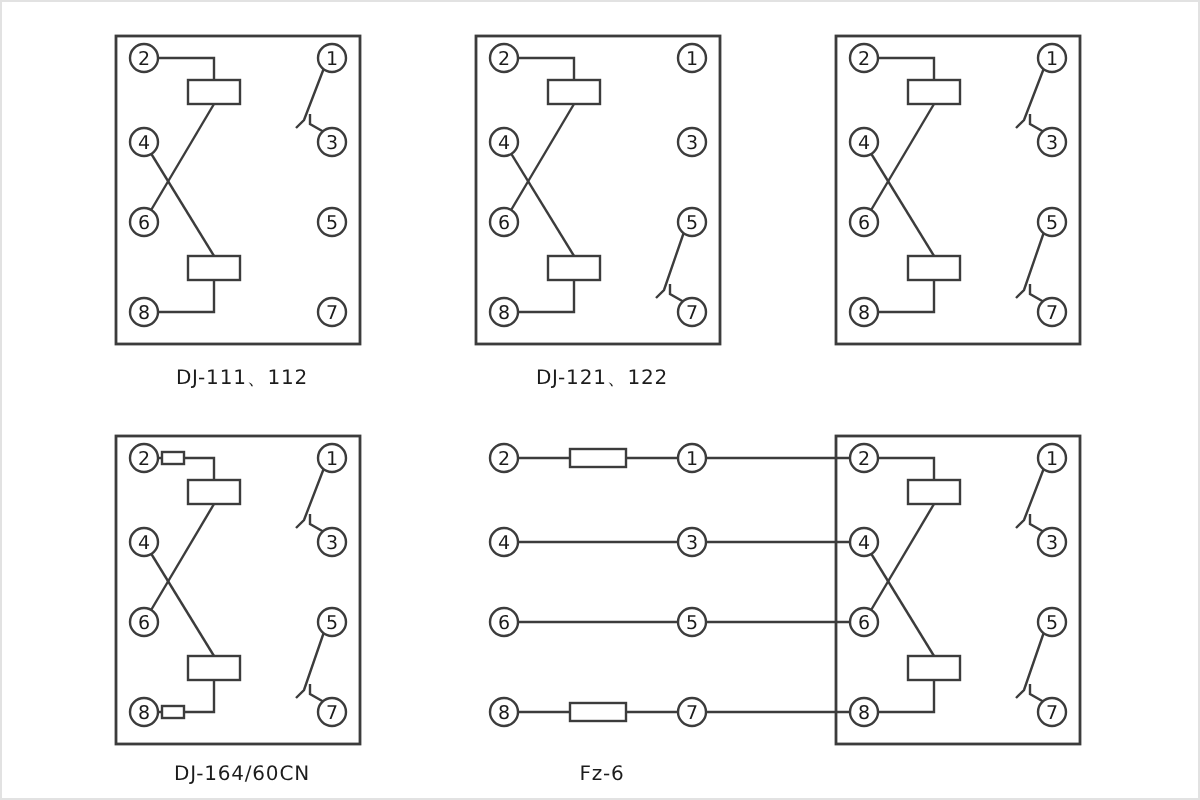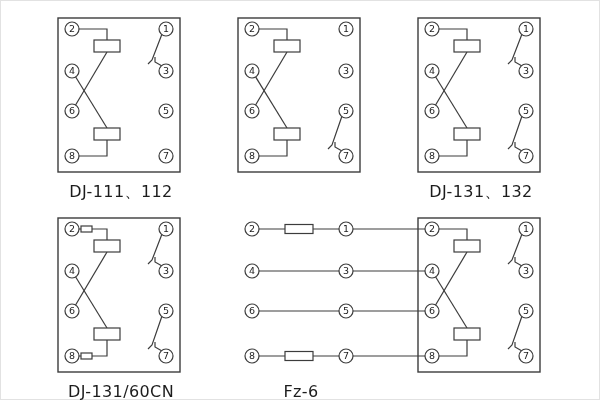--- a/index.html
+++ b/index.html
@@ -25,21 +25,21 @@
   .cell {
     position: absolute;
     width: 130px;
     display: flex;
     flex-direction: column;
     align-items: center;
   }
   .dsvg { display: block; }
   .dlabel {
     margin-top: 4px;
-    font-size: 16px;
+    font-size: 10px;
     color: #1c1c1c;
     letter-spacing: 0.4px;
     white-space: nowrap;
   }
 </style>
 </head>
 <body>
 
 <div class="sheet">
 
@@ -150,20 +150,21 @@
           <g>
             <circle cx="110" cy="95" r="7" fill="#fff" stroke="#3c3c3c" stroke-width="1.2"></circle>
             <text x="110" y="98.4" text-anchor="middle" font-size="9.5" fill="#1c1c1c" font-family="&quot;DejaVu Sans&quot;, sans-serif">5</text>
           </g>
           <g>
             <circle cx="110" cy="140" r="7" fill="#fff" stroke="#3c3c3c" stroke-width="1.2"></circle>
             <text x="110" y="143.4" text-anchor="middle" font-size="9.5" fill="#1c1c1c" font-family="&quot;DejaVu Sans&quot;, sans-serif">7</text>
           </g>
         </g>
       </svg>
+    <div class="dlabel">DJ-121、122</div>
   </div>
 
   <div class="cell" id="cell-2" style="left: 415px; top: 15px;">
     <svg class="dsvg" id="svg-2" width="130" height="162" viewBox="0 0 130 162">
         <rect x="2" y="2" width="122" height="154" fill="none" stroke="#3c3c3c" stroke-width="1.4"></rect>
         <g stroke="#3c3c3c" fill="none" stroke-width="1.2">
           <path d="M 16 13 H 51 V 24"></path>
           <path d="M 51 124 V 140 H 16"></path>
           <path d="M 51 36 L 16 95"></path>
           <path d="M 16 55 L 51 112"></path>
@@ -208,21 +209,20 @@
           <g>
             <circle cx="110" cy="95" r="7" fill="#fff" stroke="#3c3c3c" stroke-width="1.2"></circle>
             <text x="110" y="98.4" text-anchor="middle" font-size="9.5" fill="#1c1c1c" font-family="&quot;DejaVu Sans&quot;, sans-serif">5</text>
           </g>
           <g>
             <circle cx="110" cy="140" r="7" fill="#fff" stroke="#3c3c3c" stroke-width="1.2"></circle>
             <text x="110" y="143.4" text-anchor="middle" font-size="9.5" fill="#1c1c1c" font-family="&quot;DejaVu Sans&quot;, sans-serif">7</text>
           </g>
         </g>
       </svg>
-    <div class="dlabel">DJ-131、132</div>
   </div>
 
   <div class="cell" id="cell-3" style="left: 55px; top: 215px;">
     <svg class="dsvg" id="svg-3" width="130" height="162" viewBox="0 0 130 162">
         <rect x="2" y="2" width="122" height="154" fill="none" stroke="#3c3c3c" stroke-width="1.4"></rect>
         <g stroke="#3c3c3c" fill="none" stroke-width="1.2">
           <path d="M 16 13 H 25 M 36 13 H 51 V 24"></path>
           <path d="M 51 124 V 140 H 36 M 25 140 H 16"></path>
           <path d="M 51 36 L 16 95"></path>
           <path d="M 16 55 L 51 112"></path>
@@ -269,21 +269,21 @@
           <g>
             <circle cx="110" cy="95" r="7" fill="#fff" stroke="#3c3c3c" stroke-width="1.2"></circle>
             <text x="110" y="98.4" text-anchor="middle" font-size="9.5" fill="#1c1c1c" font-family="&quot;DejaVu Sans&quot;, sans-serif">5</text>
           </g>
           <g>
             <circle cx="110" cy="140" r="7" fill="#fff" stroke="#3c3c3c" stroke-width="1.2"></circle>
             <text x="110" y="143.4" text-anchor="middle" font-size="9.5" fill="#1c1c1c" font-family="&quot;DejaVu Sans&quot;, sans-serif">7</text>
           </g>
         </g>
       </svg>
-    <div class="dlabel">DJ-131/60CN</div>
+    <div class="dlabel">DJ-164/60CN</div>
   </div>
 
   <div class="cell" id="cell-4" style="left: 235px; top: 215px;">
     <svg class="dsvg" id="svg-4" width="130" height="162" viewBox="0 0 130 162">
         <g stroke="#3c3c3c" fill="none" stroke-width="1.2">
           <path d="M 16 13 H 110"></path>
           <path d="M 16 55 H 110"></path>
           <path d="M 16 95 H 110"></path>
           <path d="M 16 140 H 110"></path>
         </g>

